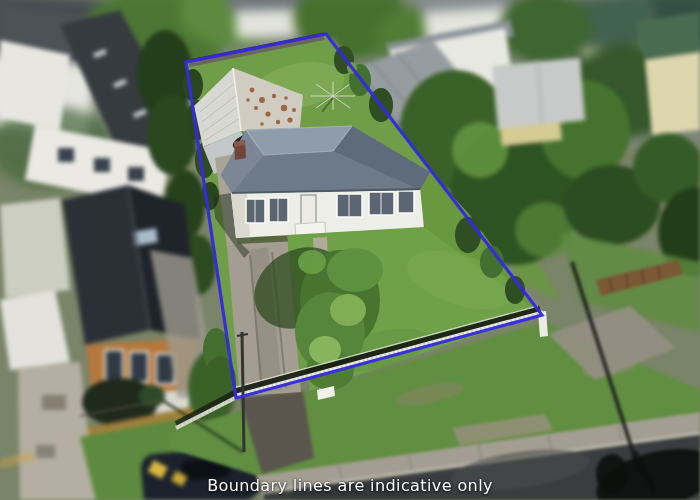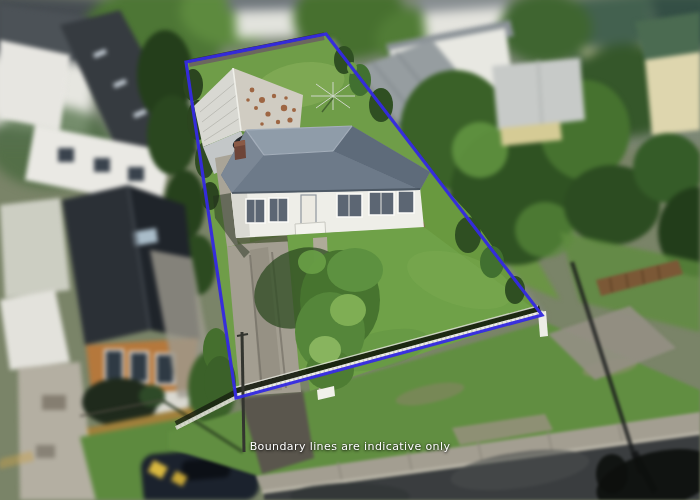--- a/index.html
+++ b/index.html
@@ -4,22 +4,22 @@
 <style>
   html,body{margin:0;padding:0;background:#222;}
   .scene{position:relative;width:700px;height:500px;overflow:hidden;background:#7a8468;font-family:"DejaVu Sans",sans-serif;}
   .layer{position:absolute;left:0;top:0;width:700px;height:500px;}
   .far{filter:blur(5px);transform:scale(1.03);}
   .mid{filter:blur(2.3px);}
   .road{filter:blur(1.5px);}
   .property{filter:none;}
   .overlay{filter:none;}
   .boundary-poly{fill:none;stroke:var(--boundary_blue,#352adf);stroke-width:3.2px;stroke-linejoin:miter;opacity:.97;}
-  .caption{position:absolute;left:0;right:0;top:440px;text-align:center;color:var(--caption_white,#fff);
-           font-size:11px;letter-spacing:.4px;text-shadow:0 1px 3px rgba(0,0,0,.8),0 0 2px rgba(0,0,0,.6);}
+  .caption{position:absolute;left:0;right:0;top:476px;text-align:center;color:var(--caption_white,#fff);
+           font-size:16px;letter-spacing:.4px;text-shadow:0 1px 3px rgba(0,0,0,.8),0 0 2px rgba(0,0,0,.6);}
 </style>
 </head>
 <body>
 
 <div class="scene">
 
   <svg class="layer far" viewBox="0 0 700 500">
     <rect x="0" y="0" width="700" height="150" fill="#7c8775"></rect>
     <g>
       <polygon points="0,0 135,8 120,78 0,70" fill="#474d52"></polygon>

